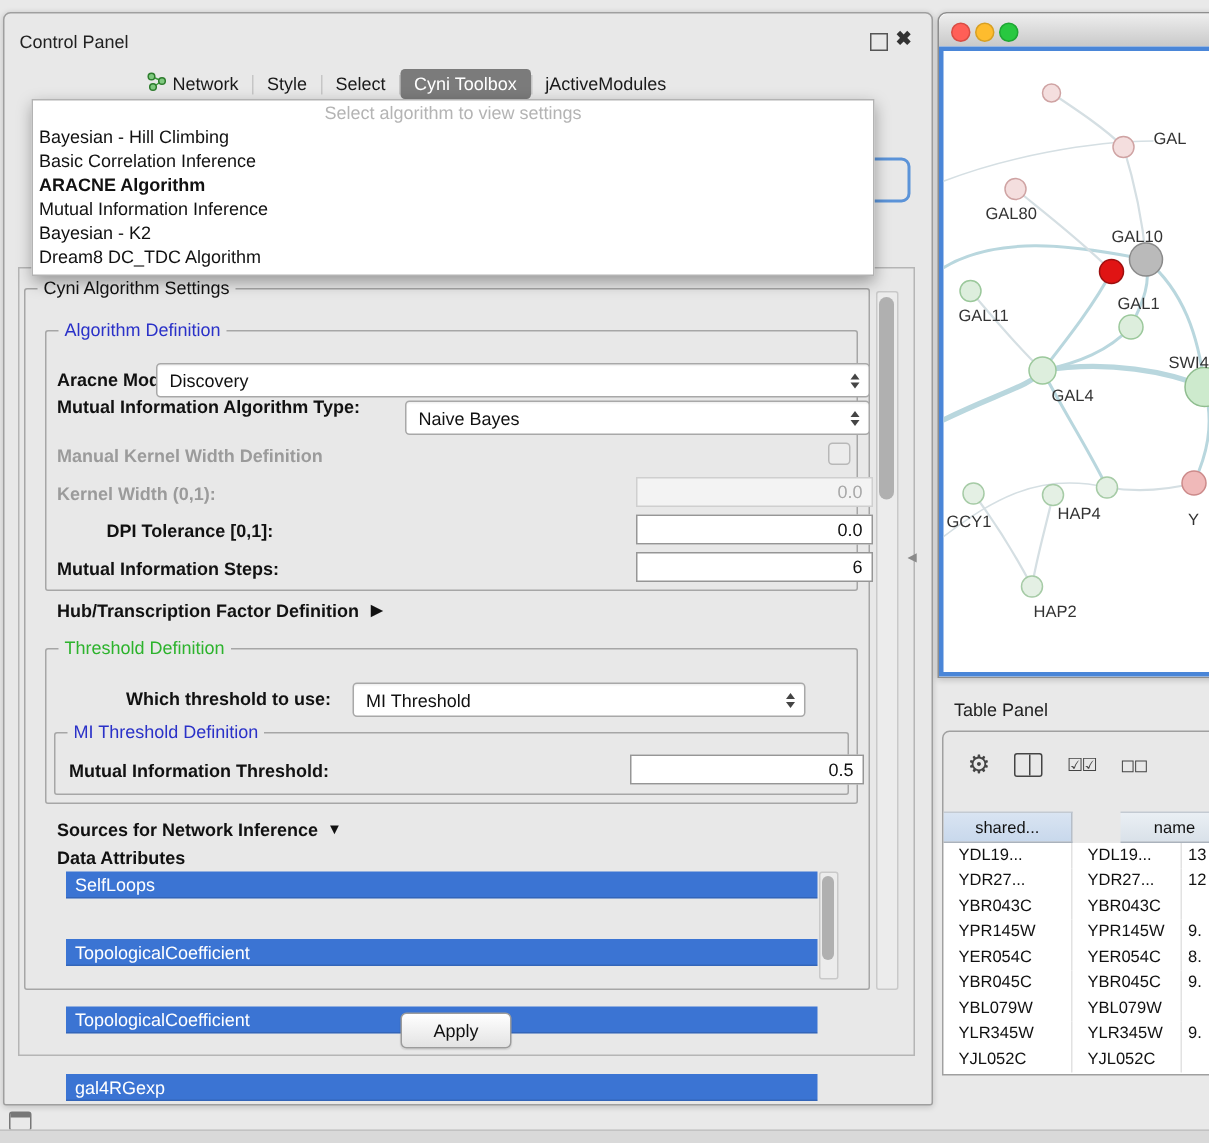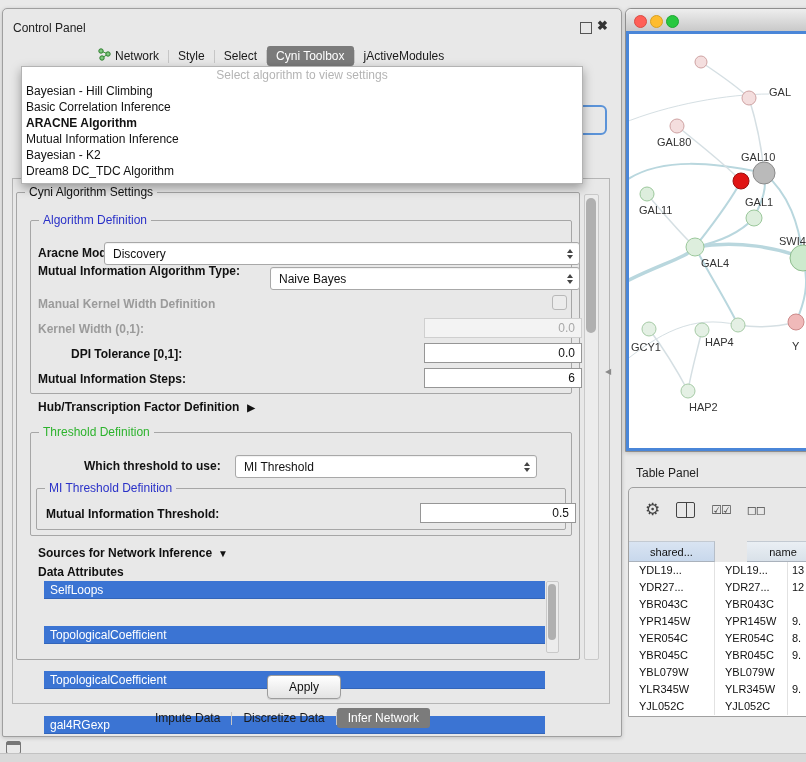--- a/index.html
+++ b/index.html
@@ -222,27 +222,20 @@
   </div>
 
   <div class="vscroll" style="left:584px;top:194px;width:13px;height:464px;">
     <div class="vthumb" style="top:3px;width:10px;height:135px;"></div>
   </div>
 
   <div class="abs" id="apply-btn">
     <span>Apply</span>
   </div>
 
-  <div class="abs" id="bottom-tabs">
-    <div class="btab"><span>Impute Data</span></div>
-    <div class="tab-sep"></div>
-    <div class="btab"><span>Discretize Data</span></div>
-    <div class="tab-sep"></div>
-    <div class="btab selected"><span>Infer Network</span></div>
-  </div>
 
   <div class="abs" id="splitter-arrow">◀</div>
 
   <div class="abs" id="net-window">
     <div class="net-titlebar">
       <div class="traffic" style="left:8px;background:#ff5f57;border:1px solid #d94c43;"></div>
       <div class="traffic" style="left:24px;background:#febc2e;border:1px solid #d8a022;"></div>
       <div class="traffic" style="left:40px;background:#28c840;border:1px solid #1ea733;"></div>
     </div>
     <div class="net-content">

